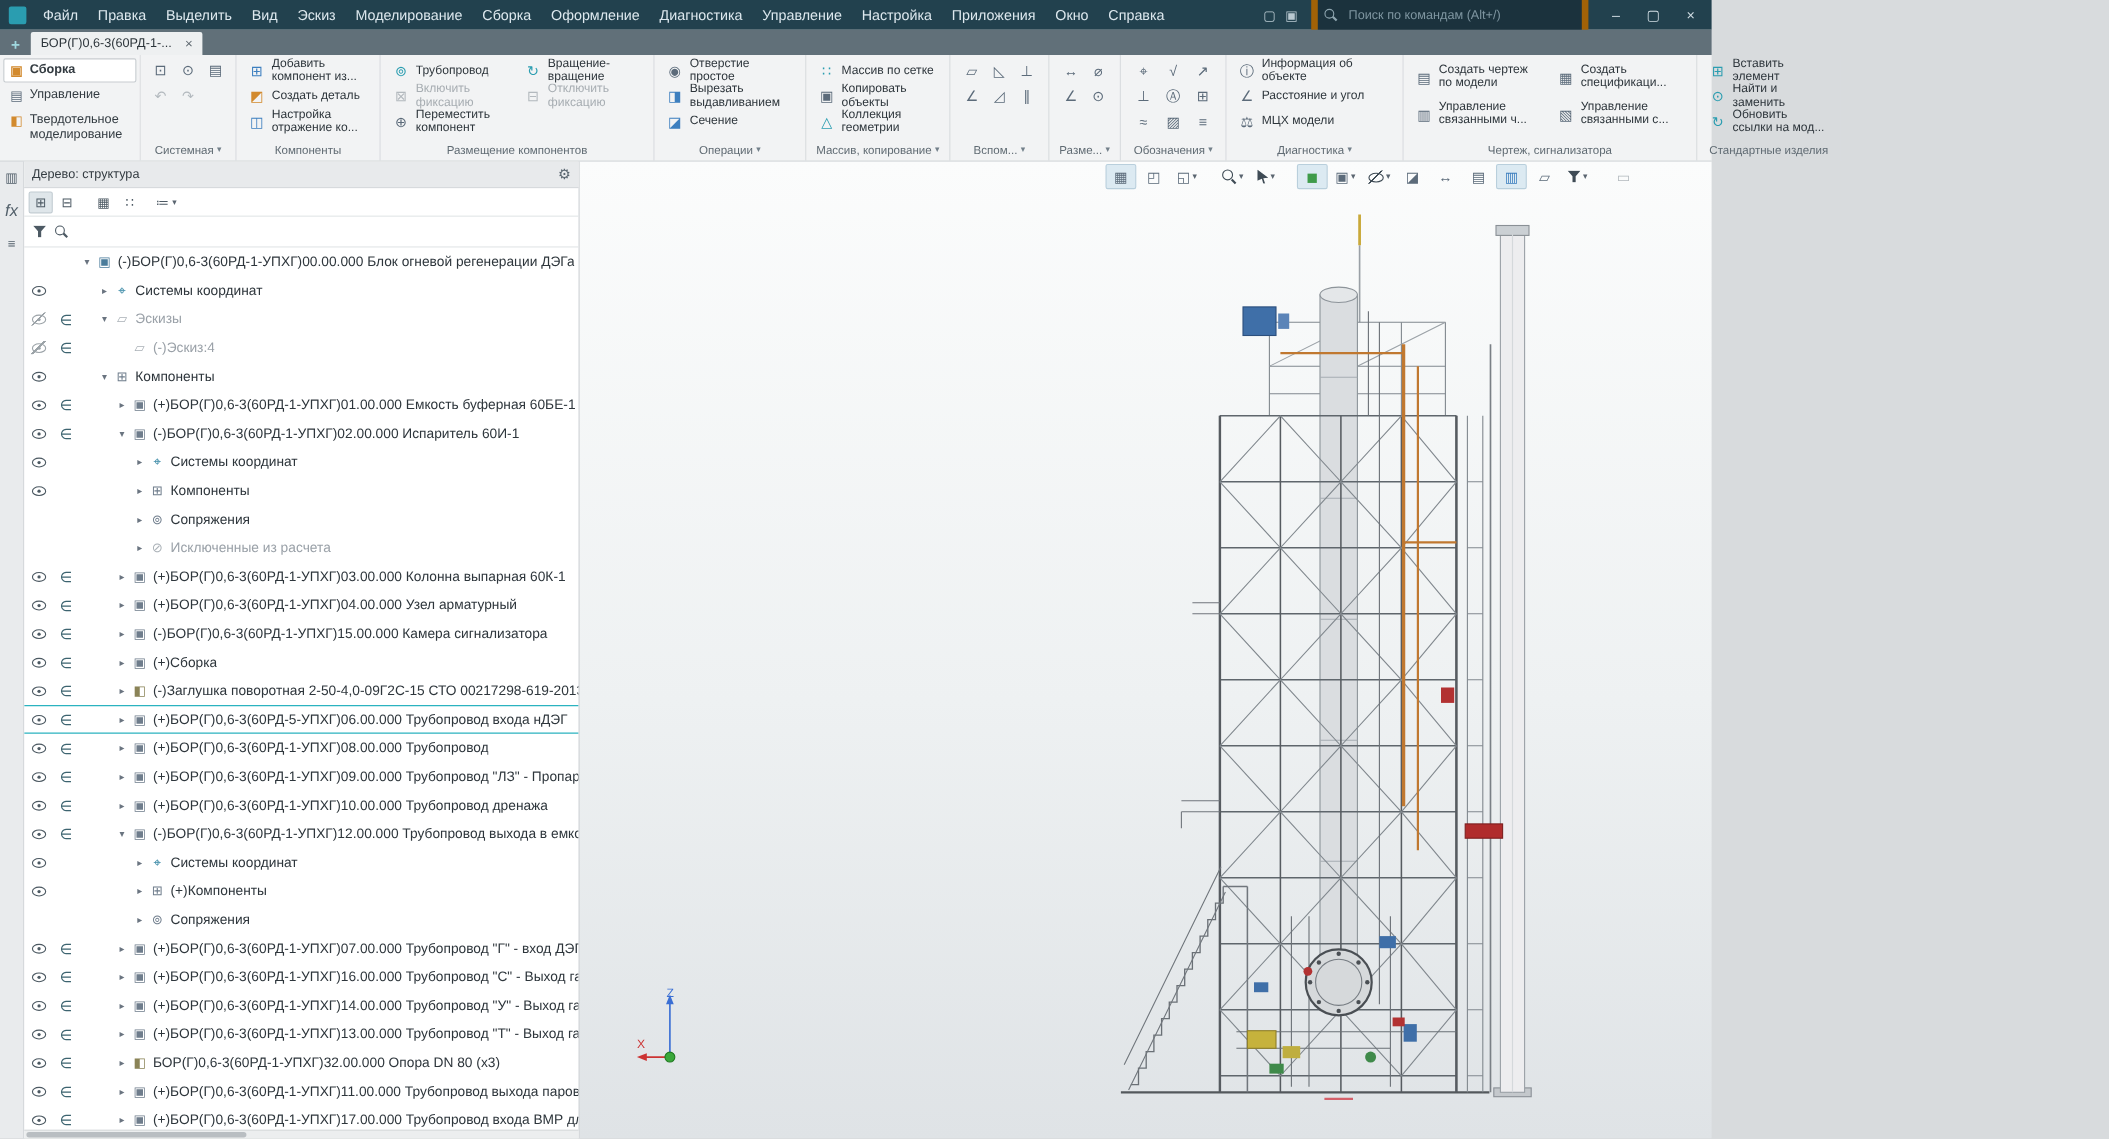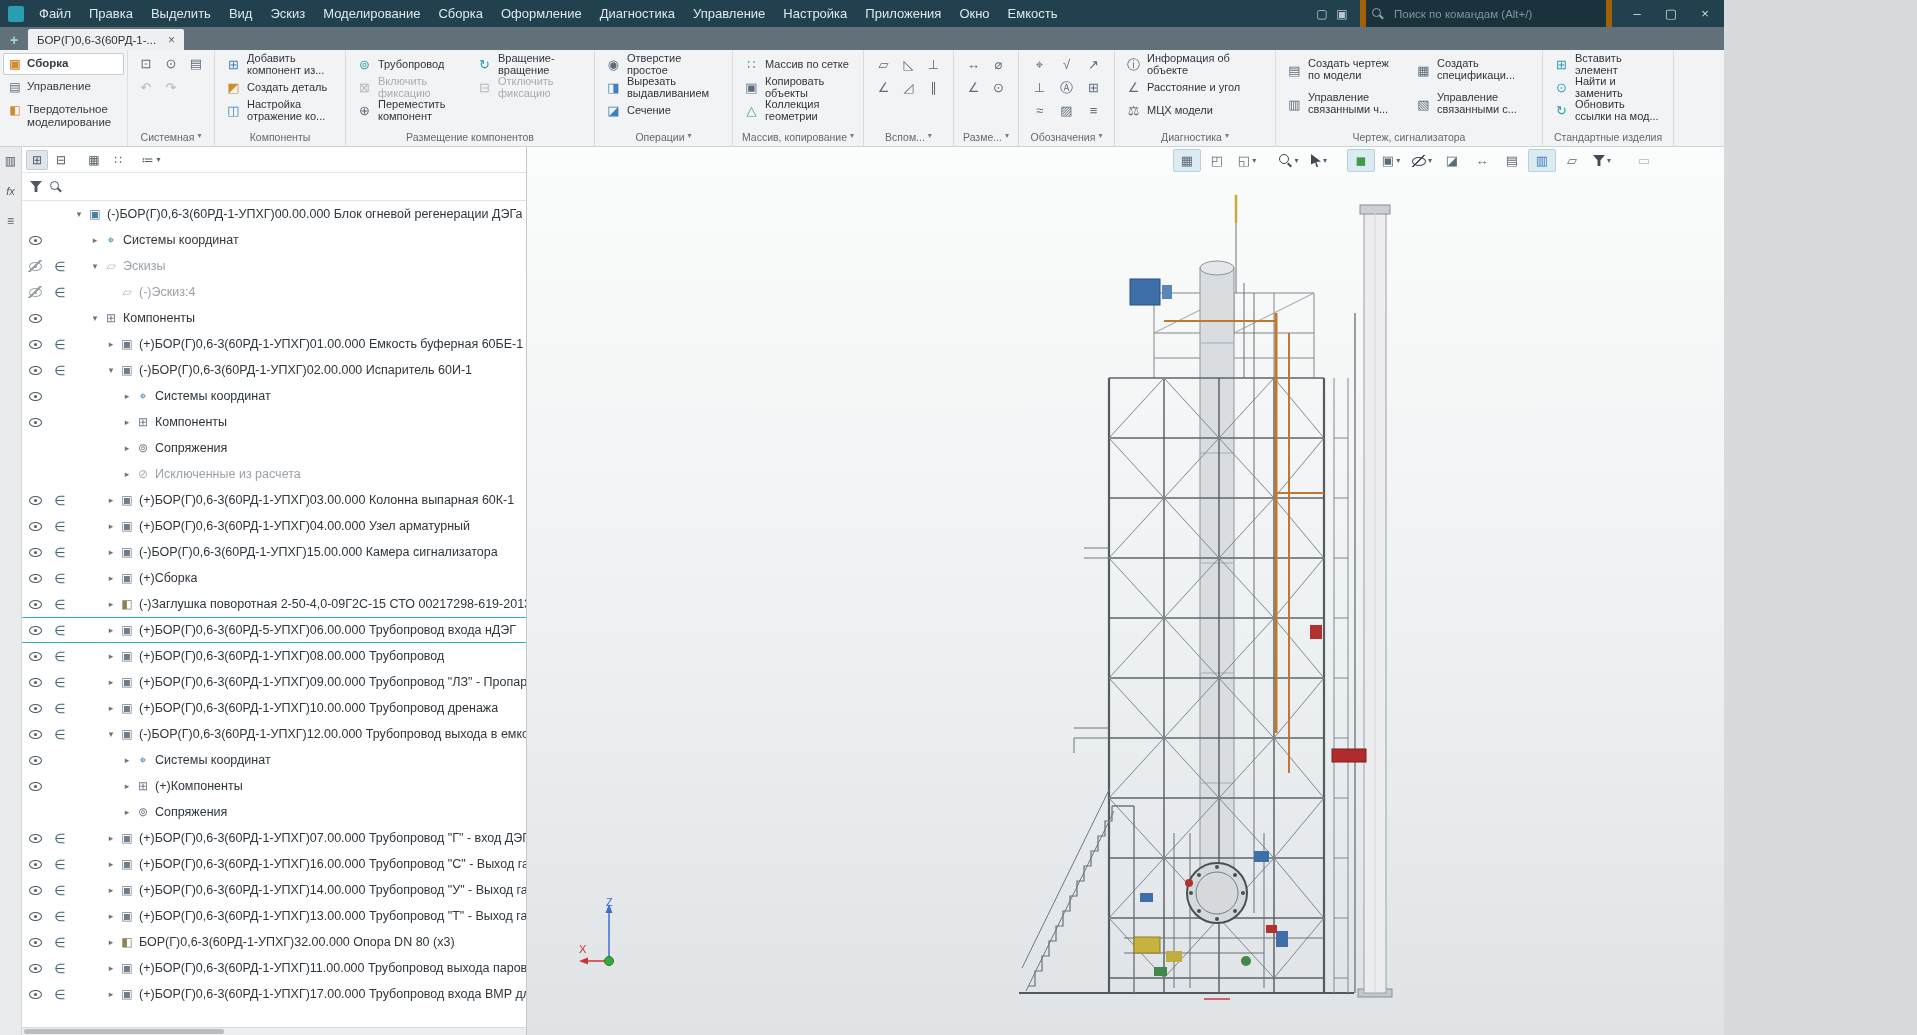--- a/index.html
+++ b/index.html
@@ -1,18 +1,18 @@
 <!DOCTYPE html>
 <html style="--menubar_bg: #22414e; --ribbon_bg: #f2f3f4; --selection_outline: #2bb3c0; --accent_teal: #2a9db0; --shaded_active_green: #3f9b4a; --axis_x_red: #cc3333; --axis_z_blue: #3b6fd4; --origin_green: #3aa83a; --pipe_orange: #c07830;"><head>
 <meta charset="utf-8">
 <style>
   * { margin:0; padding:0; box-sizing:border-box; }
   html,body { width:1917px; height:1035px; overflow:hidden; background:#d8dbdd;
               font-family:"Liberation Sans", sans-serif; }
-  .app { width:1724px; height:1035px; display:flex; flex-direction:column; }
+  .app { width:1556px; height:1035px; display:flex; flex-direction:column; }
 
   
   .c-blue{--ico:#3d7fbf} .c-orange{--ico:#d28a2e} .c-teal{--ico:#2a9db0}
   .c-slate{--ico:#5c6b7a} .c-green{--ico:#3f9b4a}
   .disabled{--ico:#b3b9be; color:#a7adb2 !important}
   .t-root{--ico:#4a7c9b} .t-csys{--ico:#3f8ca8} .t-folder{--ico:#6f7d8c}
   .t-asm{--ico:#6f7d8c} .t-part{--ico:#8a8357} .t-sketch{--ico:#9aa2a9}
   .t-mates{--ico:#6f7d8c} .t-excl{--ico:#aab1b7}
   .rico,.mico,.vico,.tico,.rgicon { color:var(--ico,#5c6b7a); }
 
@@ -82,21 +82,21 @@
   .rcap { position:absolute; left:0; right:0; bottom:3px; text-align:center; font-size:10.5px;
           color:#606b73; white-space:nowrap; display:flex; justify-content:center; gap:3px; }
   .cap-arrow { font-size:8px; color:#73808a; }
 
   
   .main { flex:1; display:flex; min-height:0; }
   .sidestrip { width:22px; background:#e9ebed; border-right:1px solid #d4d7da; display:flex;
                flex-direction:column; align-items:center; padding-top:5px; gap:12px; flex:none; }
   .sicon { width:18px; height:18px; display:flex; align-items:center; justify-content:center;
            color:#53606b; font-size:12px; }
-  .sicon.italic { font-style:italic; font-size:11px; }
+  .sicon.italic { font-style:italic; font-size:15px; }
 
   
   .treepanel { width:505px; flex:none; background:#ffffff; border-right:1px solid #c3c8cc;
                display:flex; flex-direction:column; }
   .tphead { height:24px; flex:none; background:#e8eaec; border-bottom:1px solid #d7dadd;
             display:flex; align-items:center; padding:0 7px; font-size:11.5px; color:#333b41; }
   .tphead .gear { margin-left:auto; color:#5a6670; font-size:13px; }
   .tptools { height:26px; flex:none; border-bottom:1px solid #e2e5e7; display:flex;
              align-items:center; padding:0 4px; gap:2px; }
   .ttbtn { min-width:22px; height:20px; display:flex; align-items:center; justify-content:center;
@@ -182,21 +182,21 @@
         <span class="mitem">Вид</span>
         <span class="mitem">Эскиз</span>
         <span class="mitem">Моделирование</span>
         <span class="mitem">Сборка</span>
         <span class="mitem">Оформление</span>
         <span class="mitem">Диагностика</span>
         <span class="mitem">Управление</span>
         <span class="mitem">Настройка</span>
         <span class="mitem">Приложения</span>
         <span class="mitem">Окно</span>
-        <span class="mitem">Емкость</span>
+        <span class="mitem">Справка</span>
       </div>
     <div class="menubar-right">
       <div style="display:flex">
 
       <span class="mb-ico">▢</span>
           <span class="mb-ico">▣</span>
         </div>
       <div class="search">
         <span class="mag"></span>
         <input placeholder="Поиск по командам (Alt+/)" style="">
@@ -541,20 +541,24 @@
   <div class="main">
 
     <div class="sidestrip">
 
     <span class="sicon">▥</span>
         <span class="sicon italic">fx</span>
         <span class="sicon">≡</span>
       </div>
 
     <div class="treepanel">
+      <div class="tphead">
+        <span>Дерево: структура</span>
+        <span class="gear">⚙</span>
+      </div>
       <div class="tptools">
 
           <div class="ttbtn pressed">
             <span>⊞</span>
 
           </div>
 
           <div class="ttbtn">
             <span>⊟</span>
 

